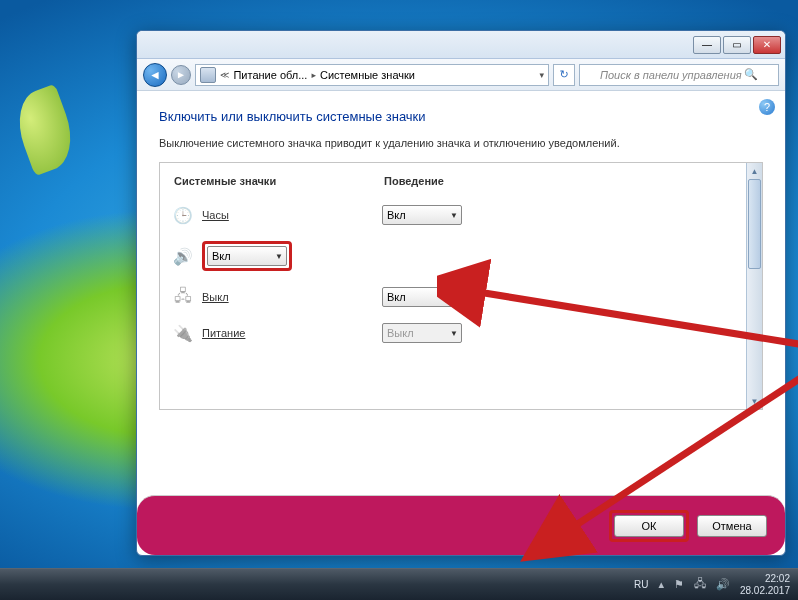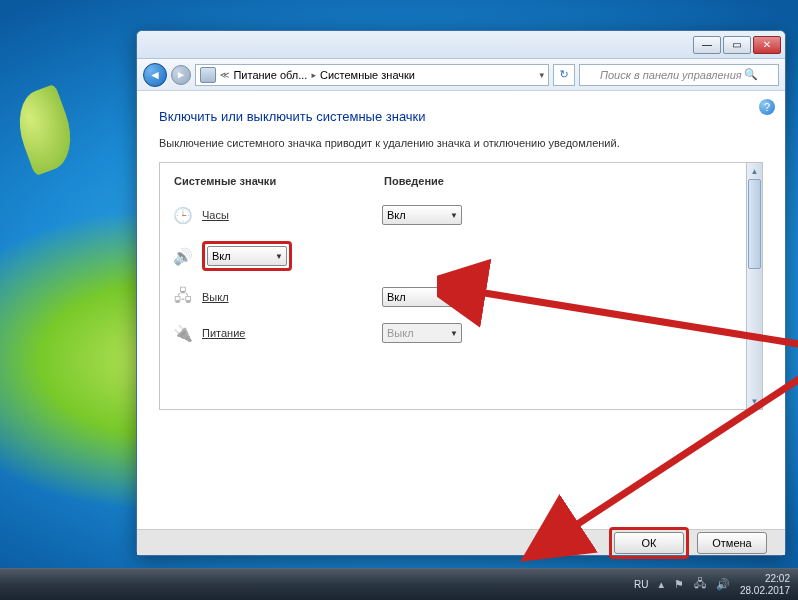--- a/index.html
+++ b/index.html
@@ -32,21 +32,21 @@
 .col1 { width: 210px; }
 .item-row { display: flex; align-items: center; padding: 8px 0; }
 .item-icon { width: 18px; height: 18px; margin-right: 10px; opacity: .55; display: flex; align-items: center; justify-content: center; color: #666; }
 .item-label { width: 180px; font-size: 11px; color: #333; text-decoration: underline; }
 .combo { width: 80px; height: 20px; background: linear-gradient(#fff, #e6e6e6); border: 1px solid #888; border-radius: 2px; display: flex; align-items: center; padding: 0 4px; font-size: 11px; position: relative; }
 .combo.disabled { color: #999; background: #f0f0f0; }
 .combo-arrow { position: absolute; right: 3px; font-size: 8px; color: #333; }
 .highlight-combo { border: 3px solid #c92020; border-radius: 4px; padding: 2px; display: inline-block; }
 .links { margin-top: 14px; font-size: 11px; }
 .links a { color: #0066cc; text-decoration: none; display: block; margin-bottom: 8px; }
-.footer { height: 26px; background: #e5e5e5; border-top: 1px solid #ccc; display: flex; align-items: center; justify-content: flex-end; padding: 0 18px; gap: 8px; position: relative; }
+.footer { height: 60px; background: #be185d; border-top: 1px solid #ccc; display: flex; align-items: center; justify-content: flex-end; padding: 0 18px; gap: 8px; position: relative; border-radius: 18px; }
 .btn { width: 70px; height: 22px; background: linear-gradient(#fff, #e0e0e0); border: 1px solid #888; border-radius: 3px; font-size: 11px; display: flex; align-items: center; justify-content: center; }
 .highlight-ok { border: 3px solid #c92020; border-radius: 4px; padding: 2px; }
 .cursor { position: absolute; left: 428px; bottom: 4px; font-size: 14px; color: #000; pointer-events: none; }
 .arrow-svg { position: absolute; left: 300px; top: 130px; width: 430px; height: 420px; pointer-events: none; }
 .taskbar { position: absolute; left: 0; right: 0; bottom: 0; height: 32px; background: linear-gradient(#4f5a66, #2a3642 50%, #1a2430); border-top: 1px solid #5a6570; display: flex; align-items: center; justify-content: flex-end; padding: 0 8px; gap: 10px; color: #d8e0ea; font-size: 10px; }
 .tray-ic { opacity: .8; font-size: 11px; }
 .clock { text-align: right; line-height: 1.15; }
 </style>
 </head>
 <body>

